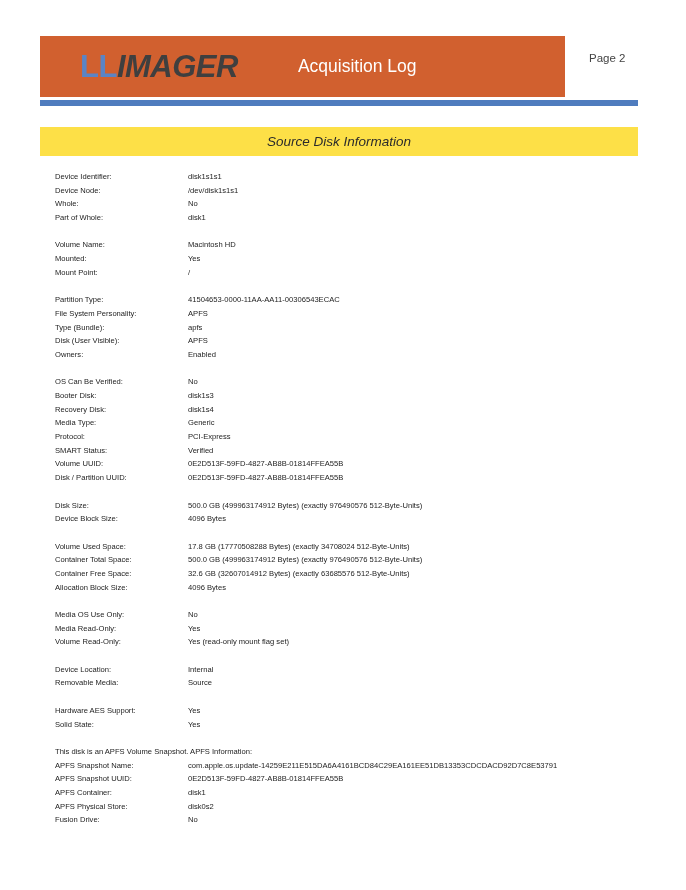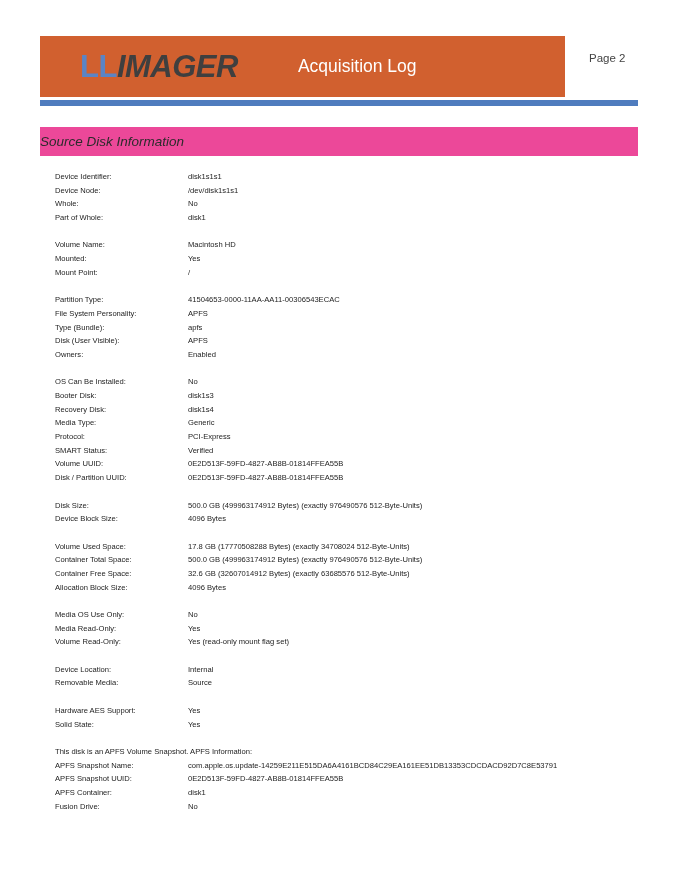--- a/index.html
+++ b/index.html
@@ -67,24 +67,24 @@
     background: #4f7cbe;
   }
 
   
   #section-bar {
     position: absolute;
     left: 40px;
     top: 127px;
     width: 598px;
     height: 29px;
-    background: #ec4899;
+    background: #fde047;
     display: flex;
     align-items: center;
-    justify-content: flex-start;
+    justify-content: center;
   }
   #section-title {
     font-size: 13.5px;
     font-style: italic;
     color: #2b2b2b;
   }
 
   
   #detail-list {
     position: absolute;
@@ -143,21 +143,21 @@
     <div class="detail-row"><span class="detail-label">Volume Name:</span><span class="detail-value">Macintosh HD</span></div>
     <div class="detail-row"><span class="detail-label">Mounted:</span><span class="detail-value">Yes</span></div>
     <div class="detail-row"><span class="detail-label">Mount Point:</span><span class="detail-value">/</span></div>
     <div class="detail-row spacer"></div>
     <div class="detail-row"><span class="detail-label">Partition Type:</span><span class="detail-value">41504653-0000-11AA-AA11-00306543ECAC</span></div>
     <div class="detail-row"><span class="detail-label">File System Personality:</span><span class="detail-value">APFS</span></div>
     <div class="detail-row"><span class="detail-label">Type (Bundle):</span><span class="detail-value">apfs</span></div>
     <div class="detail-row"><span class="detail-label">Disk (User Visible):</span><span class="detail-value">APFS</span></div>
     <div class="detail-row"><span class="detail-label">Owners:</span><span class="detail-value">Enabled</span></div>
     <div class="detail-row spacer"></div>
-    <div class="detail-row"><span class="detail-label">OS Can Be Installed:</span><span class="detail-value">No</span></div>
+    <div class="detail-row"><span class="detail-label">OS Can Be Verified:</span><span class="detail-value">No</span></div>
     <div class="detail-row"><span class="detail-label">Booter Disk:</span><span class="detail-value">disk1s3</span></div>
     <div class="detail-row"><span class="detail-label">Recovery Disk:</span><span class="detail-value">disk1s4</span></div>
     <div class="detail-row"><span class="detail-label">Media Type:</span><span class="detail-value">Generic</span></div>
     <div class="detail-row"><span class="detail-label">Protocol:</span><span class="detail-value">PCI-Express</span></div>
     <div class="detail-row"><span class="detail-label">SMART Status:</span><span class="detail-value">Verified</span></div>
     <div class="detail-row"><span class="detail-label">Volume UUID:</span><span class="detail-value">0E2D513F-59FD-4827-AB8B-01814FFEA55B</span></div>
     <div class="detail-row"><span class="detail-label">Disk / Partition UUID:</span><span class="detail-value">0E2D513F-59FD-4827-AB8B-01814FFEA55B</span></div>
     <div class="detail-row spacer"></div>
     <div class="detail-row"><span class="detail-label">Disk Size:</span><span class="detail-value">500.0 GB (499963174912 Bytes) (exactly 976490576 512-Byte-Units)</span></div>
     <div class="detail-row"><span class="detail-label">Device Block Size:</span><span class="detail-value">4096 Bytes</span></div>
@@ -174,14 +174,15 @@
     <div class="detail-row"><span class="detail-label">Device Location:</span><span class="detail-value">Internal</span></div>
     <div class="detail-row"><span class="detail-label">Removable Media:</span><span class="detail-value">Source</span></div>
     <div class="detail-row spacer"></div>
     <div class="detail-row"><span class="detail-label">Hardware AES Support:</span><span class="detail-value">Yes</span></div>
     <div class="detail-row"><span class="detail-label">Solid State:</span><span class="detail-value">Yes</span></div>
     <div class="detail-row spacer"></div>
     <div class="detail-row note"><span class="detail-label">This disk is an APFS Volume Snapshot.  APFS Information:</span></div>
     <div class="detail-row"><span class="detail-label">APFS Snapshot Name:</span><span class="detail-value">com.apple.os.update-14259E211E515DA6A4161BCD84C29EA161EE51DB13353CDCDACD92D7C8E53791</span></div>
     <div class="detail-row"><span class="detail-label">APFS Snapshot UUID:</span><span class="detail-value">0E2D513F-59FD-4827-AB8B-01814FFEA55B</span></div>
     <div class="detail-row"><span class="detail-label">APFS Container:</span><span class="detail-value">disk1</span></div>
+    <div class="detail-row"><span class="detail-label">APFS Physical Store:</span><span class="detail-value">disk0s2</span></div>
     <div class="detail-row"><span class="detail-label">Fusion Drive:</span><span class="detail-value">No</span></div>
   </div>
 
 </body></html>

